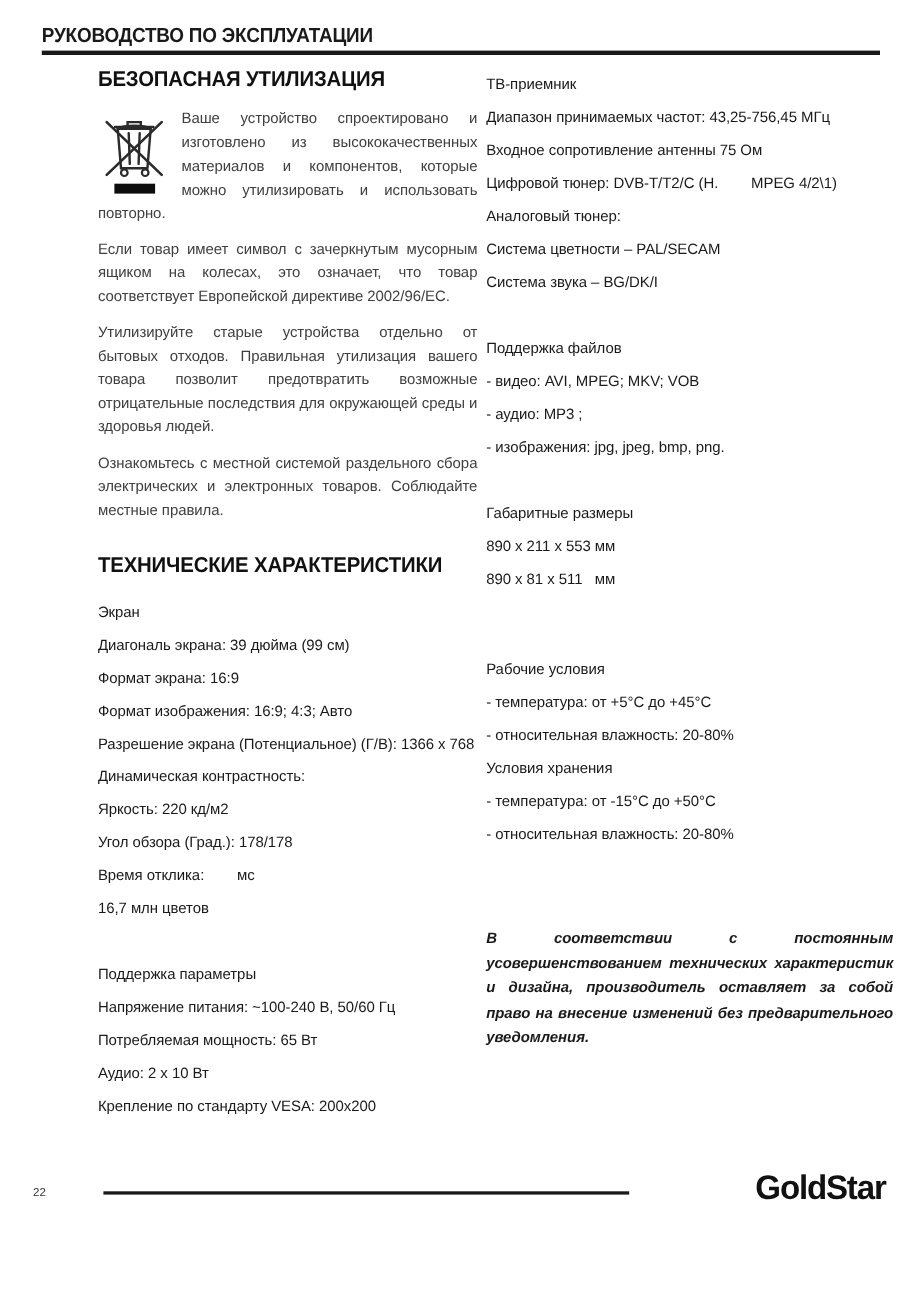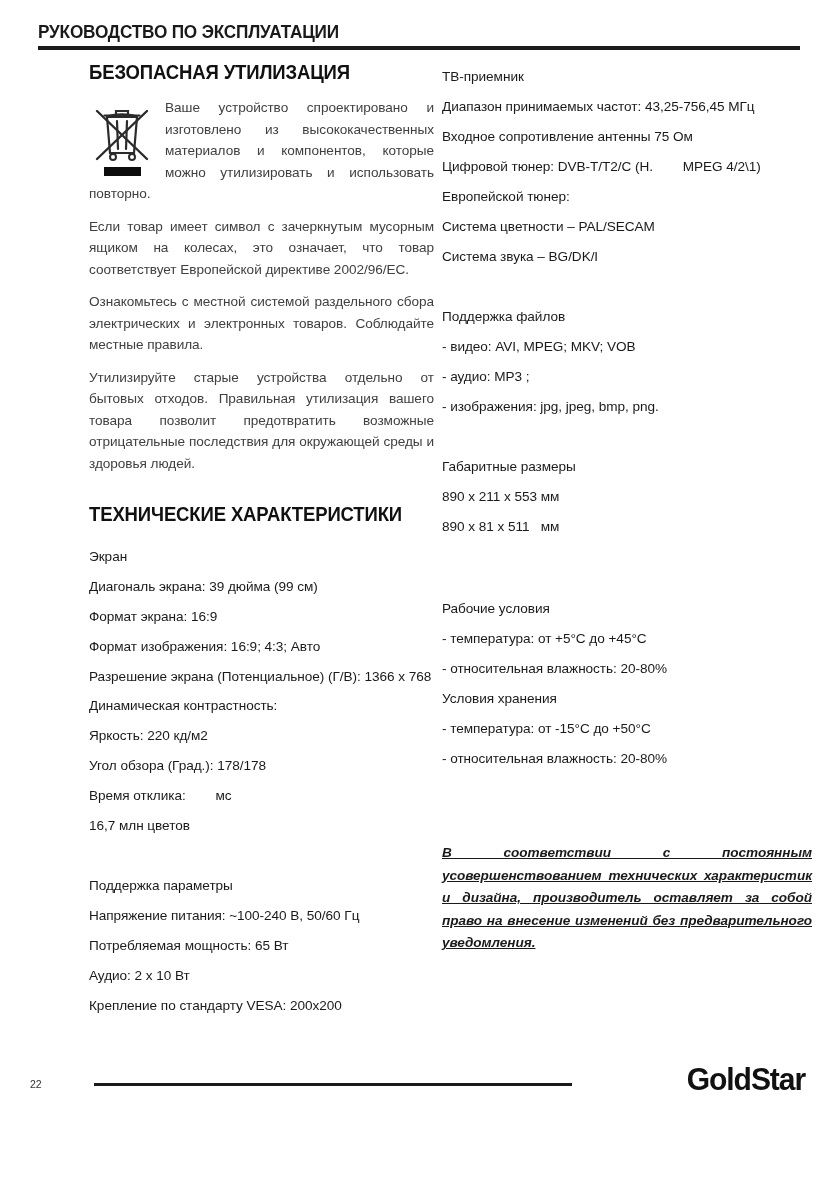--- a/index.html
+++ b/index.html
@@ -129,21 +129,20 @@
 
   p.disclaimer {
     font-size: 13.6px;
     line-height: 22.5px;
     font-style: italic;
     font-weight: bold;
     margin: 0;
     text-align: justify;
     color: #1a1a1a;
     letter-spacing: -0.05px;
-    text-decoration: underline;
   }
   .page-number {
     position: absolute;
     left: 30px;
     top: 1078px;
     font-size: 10.5px;
     color: #333;
     letter-spacing: 0;
   }
   .footer-rule {
@@ -210,23 +209,23 @@
             </g>
 
             <rect x="13" y="68" width="37" height="9" fill="#0d0d0d"></rect>
           </svg>
         </span>
         <span>Ваше устройство спроектировано и изготовлено из высококачественных материалов и компонентов, которые можно утилизировать и использовать повторно.</span>
       </p>
 
       <p class="body-text">Если товар имеет символ с зачеркнутым мусорным ящиком на колесах, это означает, что товар соответствует Европейской директиве 2002/96/EC.</p>
 
+      <p class="body-text">Утилизируйте старые устройства отдельно от бытовых отходов. Правильная утилизация вашего товара позволит предотвратить возможные отрицательные последствия для окружающей среды и здоровья людей.</p>
+
       <p class="body-text">Ознакомьтесь с местной системой раздельного сбора электрических и электронных товаров. Соблюдайте местные правила.</p>
-
-      <p class="body-text">Утилизируйте старые устройства отдельно от бытовых отходов. Правильная утилизация вашего товара позволит предотвратить возможные отрицательные последствия для окружающей среды и здоровья людей.</p>
 
       <h2 class="section-title spec">ТЕХНИЧЕСКИЕ ХАРАКТЕРИСТИКИ</h2>
 
       <ul class="spec-list">
         <li>Экран</li>
         <li>Диагональ экрана: 39 дюйма (99 см)</li>
         <li>Формат экрана: 16:9</li>
         <li>Формат изображения: 16:9; 4:3; Авто</li>
         <li class="wrap">Разрешение экрана (Потенциальное) (Г/В): 1366 x 768</li>
         <li>Динамическая контрастность:</li>
@@ -248,21 +247,21 @@
 
     </div>
 
     <div class="col col-right">
 
       <ul class="spec-list">
         <li>ТВ-приемник</li>
         <li>Диапазон принимаемых частот: 43,25-756,45 МГц</li>
         <li>Входное сопротивление антенны 75 Ом</li>
         <li>Цифровой тюнер: DVB-T/T2/C (H.        MPEG 4/2\1)</li>
-        <li>Европейской тюнер:</li>
+        <li>Аналоговый тюнер:</li>
         <li>Система цветности – PAL/SECAM</li>
         <li>Система звука – BG/DK/I</li>
       </ul>
 
       <div class="group-gap-md"></div>
 
       <ul class="spec-list">
         <li>Поддержка файлов</li>
         <li>- видео: AVI, MPEG; MKV; VOB</li>
         <li>- аудио: MP3 ;</li>

